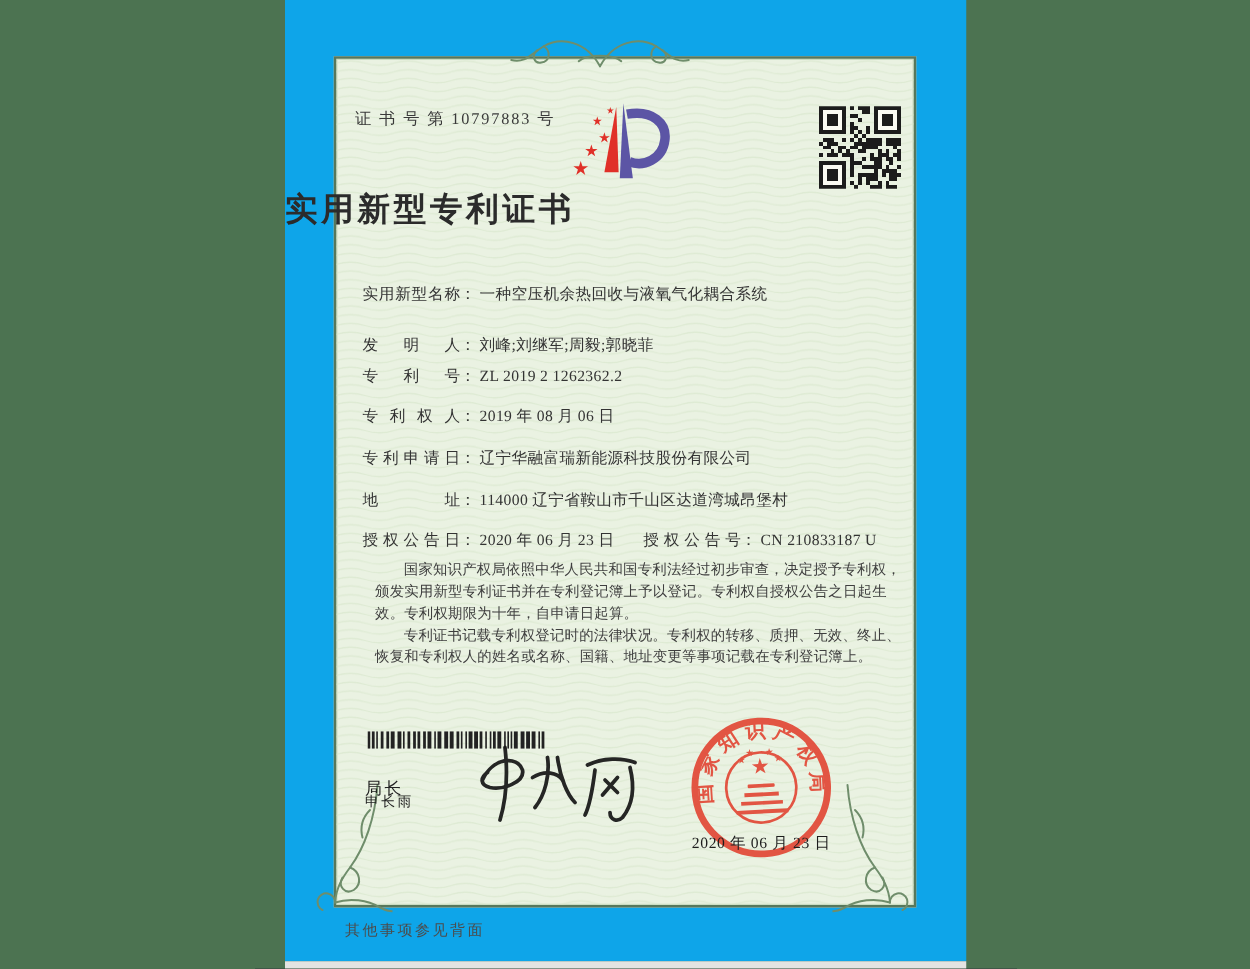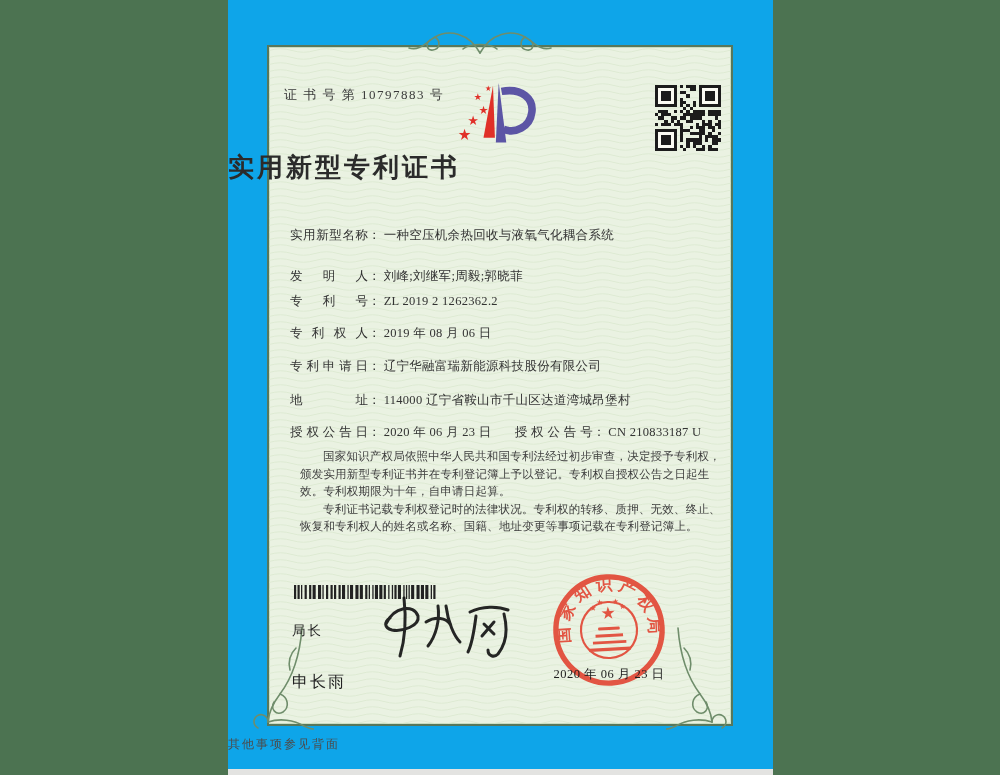--- a/index.html
+++ b/index.html
@@ -17,27 +17,27 @@
   .title{top:150px;font-size:26px;font-weight:700;letter-spacing:3px;color:#2b2b2b;}
   .frow{position:absolute;left:62px;right:14px;height:20px;font-size:12.5px;color:#333;white-space:nowrap;}
   .fl{display:inline-block;width:78px;text-align:justify;text-align-last:justify;vertical-align:top;}
   .fc{display:inline-block;}
   .fv{letter-spacing:.3px;}
   .fpair2{display:inline-block;margin-left:20px;}
   .body-text{position:absolute;left:72px;top:448px;width:432px;color:#3e3e3e;}
   .body-text p{margin:0;font-size:11.5px;line-height:17.5px;text-indent:23px;letter-spacing:.2px;}
   .barcode{position:absolute;left:66px;top:585px;width:144px;height:14px;}
   .sig-role{position:absolute;left:64px;top:622px;font-size:13.5px;letter-spacing:2px;color:#222;}
-  .sig-name{position:absolute;left:64px;top:672px;font-size:16px;letter-spacing:2px;color:#222;}
+  .sig-name{position:absolute;left:64px;top:634px;font-size:11px;letter-spacing:2px;color:#222;}
   .signature{position:absolute;left:138px;top:592px;width:155px;height:78px;}
   .seal{position:absolute;left:322px;top:571px;width:118px;height:118px;opacity:.88;transform:rotate(-3deg);}
   .seal-date{position:absolute;left:300px;top:666px;width:162px;text-align:center;
              font-size:12.5px;letter-spacing:.5px;color:#1d1d1d;z-index:6;}
   .page-info{top:701px;font-size:12px;color:#3a3a3a;letter-spacing:1px;}
-  .back-note{top:736px;font-size:12px;color:#4c4c4c;letter-spacing:2px;}
+  .back-note{top:736px;font-size:12px;color:#4c4c4c;letter-spacing:2px;margin-left:48px;}
   .orn{position:absolute;}
   .orn-tc{left:177px;top:27px;}
   .orn-bl{left:14px;top:622px;}
   .orn-br{left:438px;top:622px;transform:scaleX(-1);}
 </style>
 </head>
 <body>
 
 <div class="stage">
   <div class="paper">

